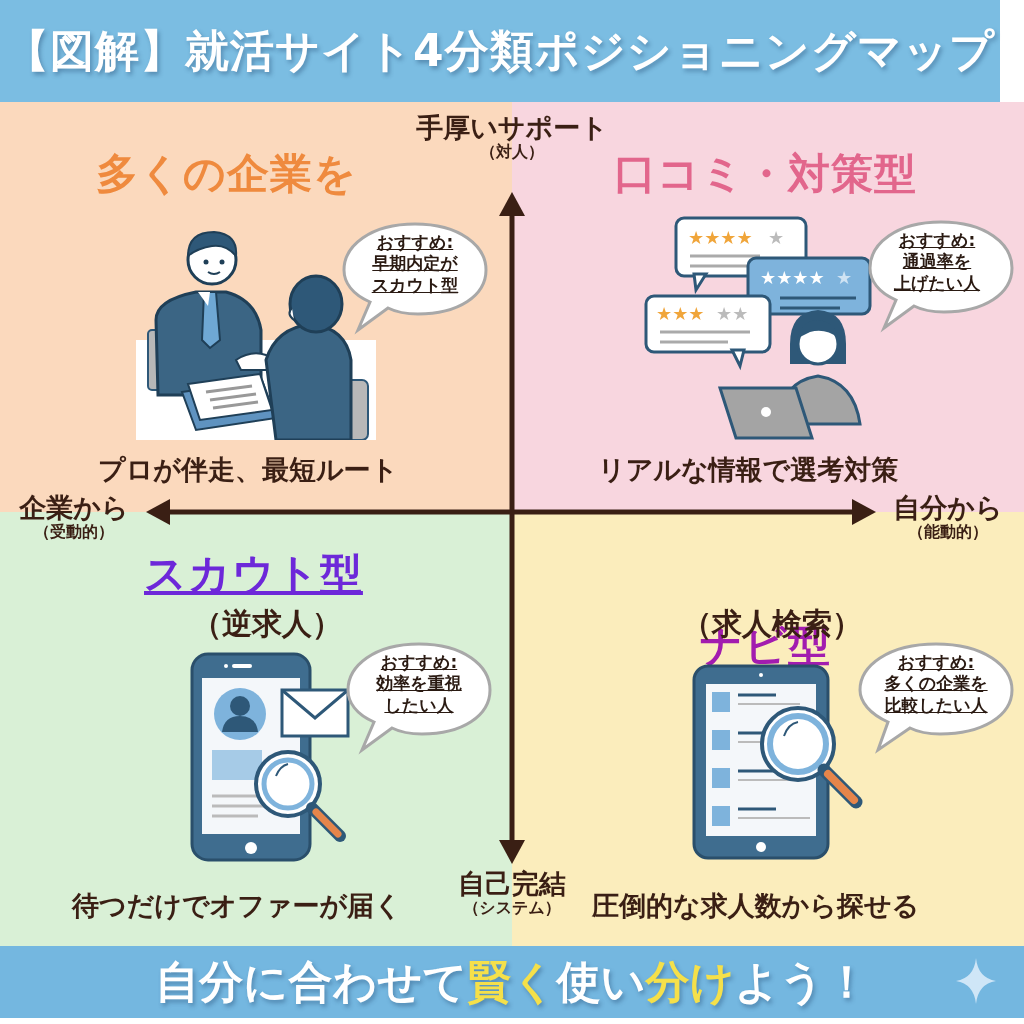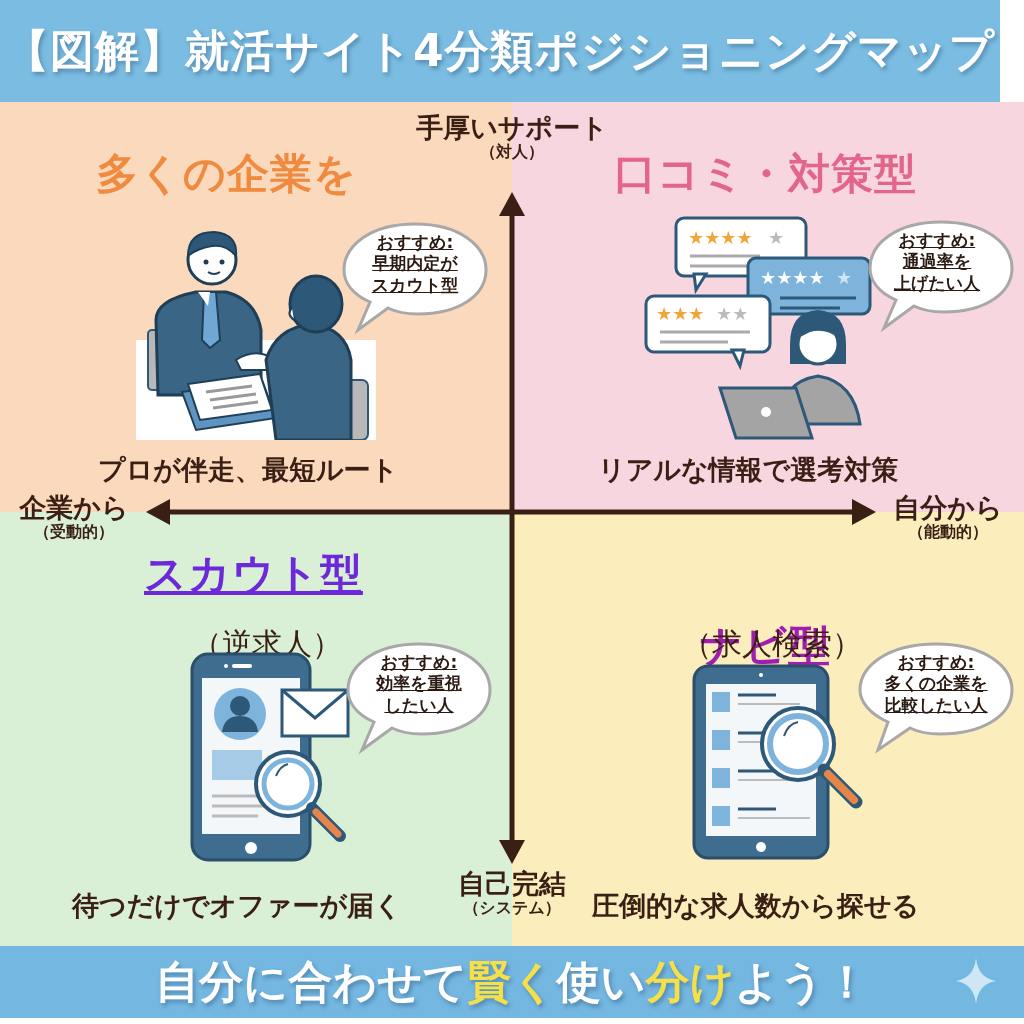--- a/index.html
+++ b/index.html
@@ -13,21 +13,21 @@
   .footer-bar .y { color: #f5e04a; }
   .sparkle { position: absolute; right: 28px; top: 12px; width: 40px; height: 46px; }
 
   .quad { position: absolute; }
   .q-tl { left: 0; top: 102px; width: 512px; height: 410px; background: #fbd9bd; }
   .q-tr { left: 512px; top: 102px; width: 512px; height: 410px; background: #f8d6df; }
   .q-bl { left: 0; top: 512px; width: 512px; height: 434px; background: #d9f0d6; }
   .q-br { left: 512px; top: 512px; width: 512px; height: 434px; background: #fbedbc; }
 
   .qtitle { position: absolute; font-size: 42px; font-weight: bold; letter-spacing: 1px; white-space: nowrap; }
-  .qsub { position: absolute; font-size: 30px; font-weight: normal; color: #3a1f14; white-space: nowrap; margin-top: 20px; }
+  .qsub { position: absolute; font-size: 30px; font-weight: bold; color: #3a1f14; white-space: nowrap; }
   .qdesc { position: absolute; font-size: 27px; font-weight: bold; color: #3a1f14; white-space: nowrap; }
   .axis-label { position: absolute; font-size: 27px; font-weight: bold; color: #3a1f14; text-align: center; line-height: 1.15; white-space: nowrap; }
   .axis-label .sub { font-size: 16px; display: block; }
 
   .bubble { position: absolute; width: 150px; height: 110px; }
   .bubble svg { position: absolute; left: 0; top: 0; }
   .bubble .btxt { position: absolute; left: 0; top: 14px; width: 150px; text-align: center; font-size: 17px; font-weight: bold; line-height: 1.25; color: #2a1a12; text-decoration: underline; }
 
   .illus { position: absolute; }
 </style>

